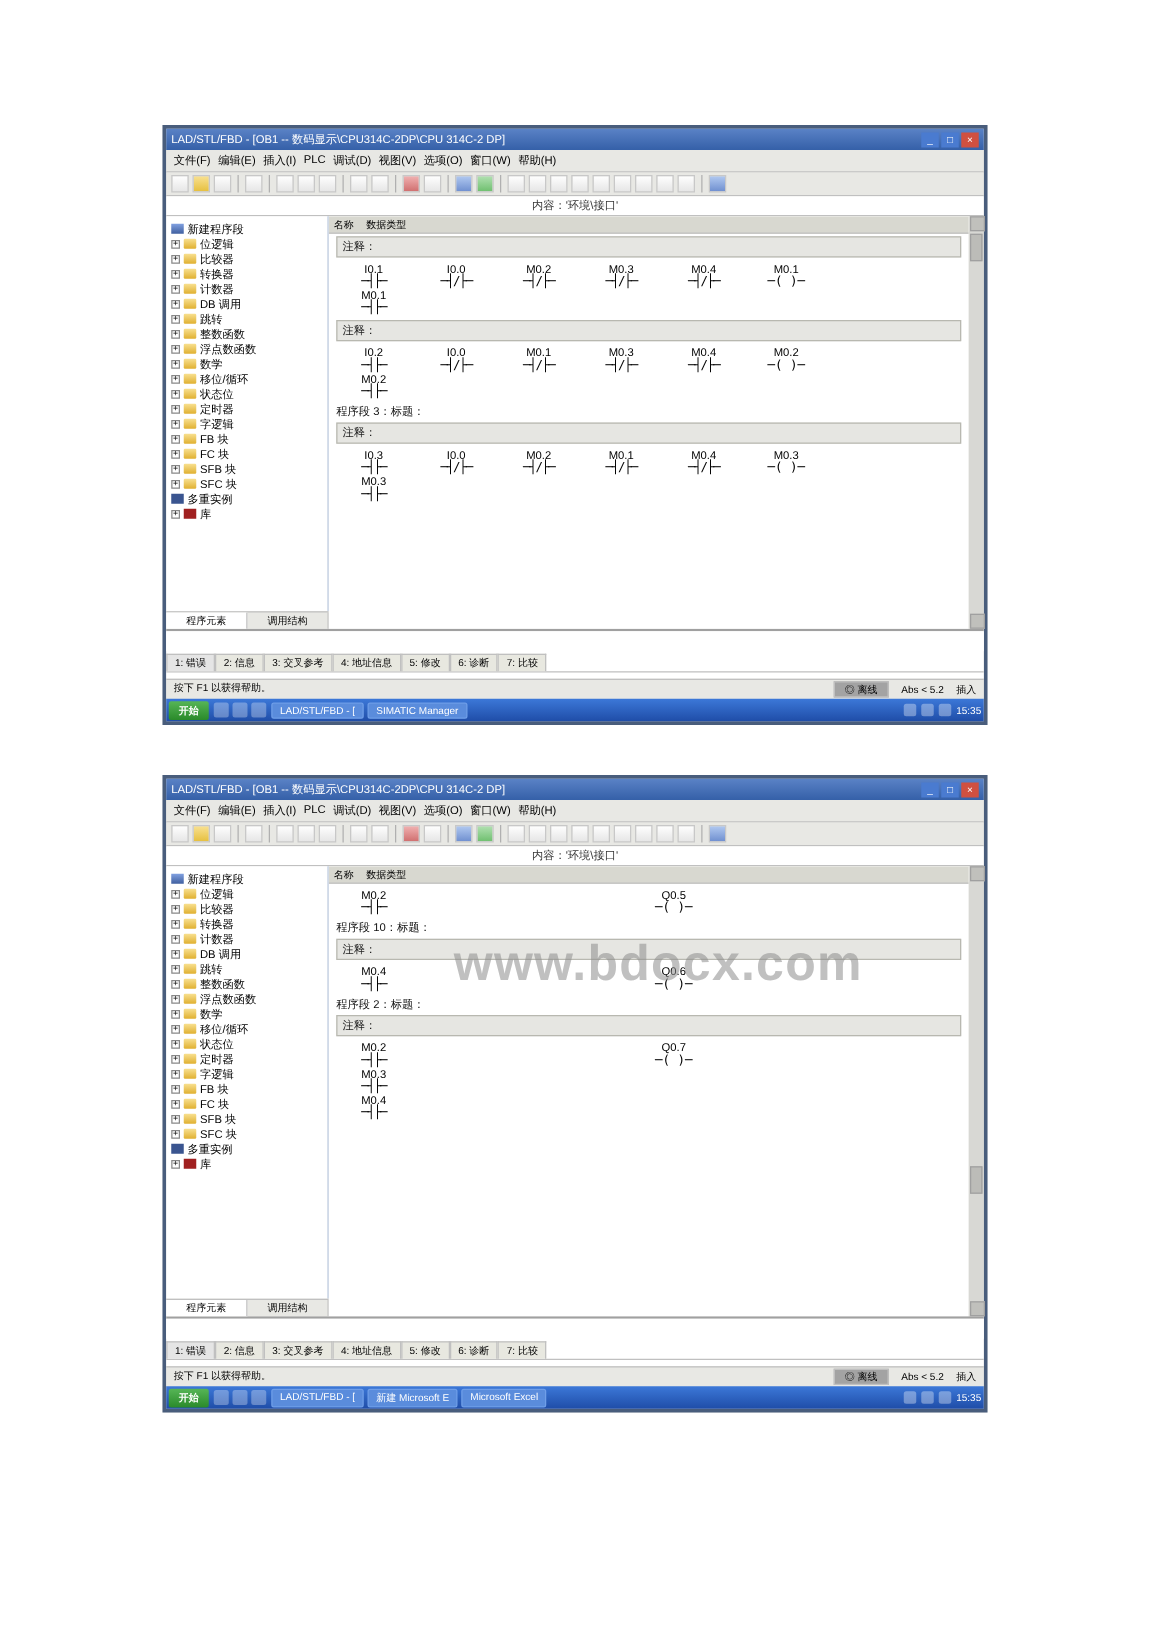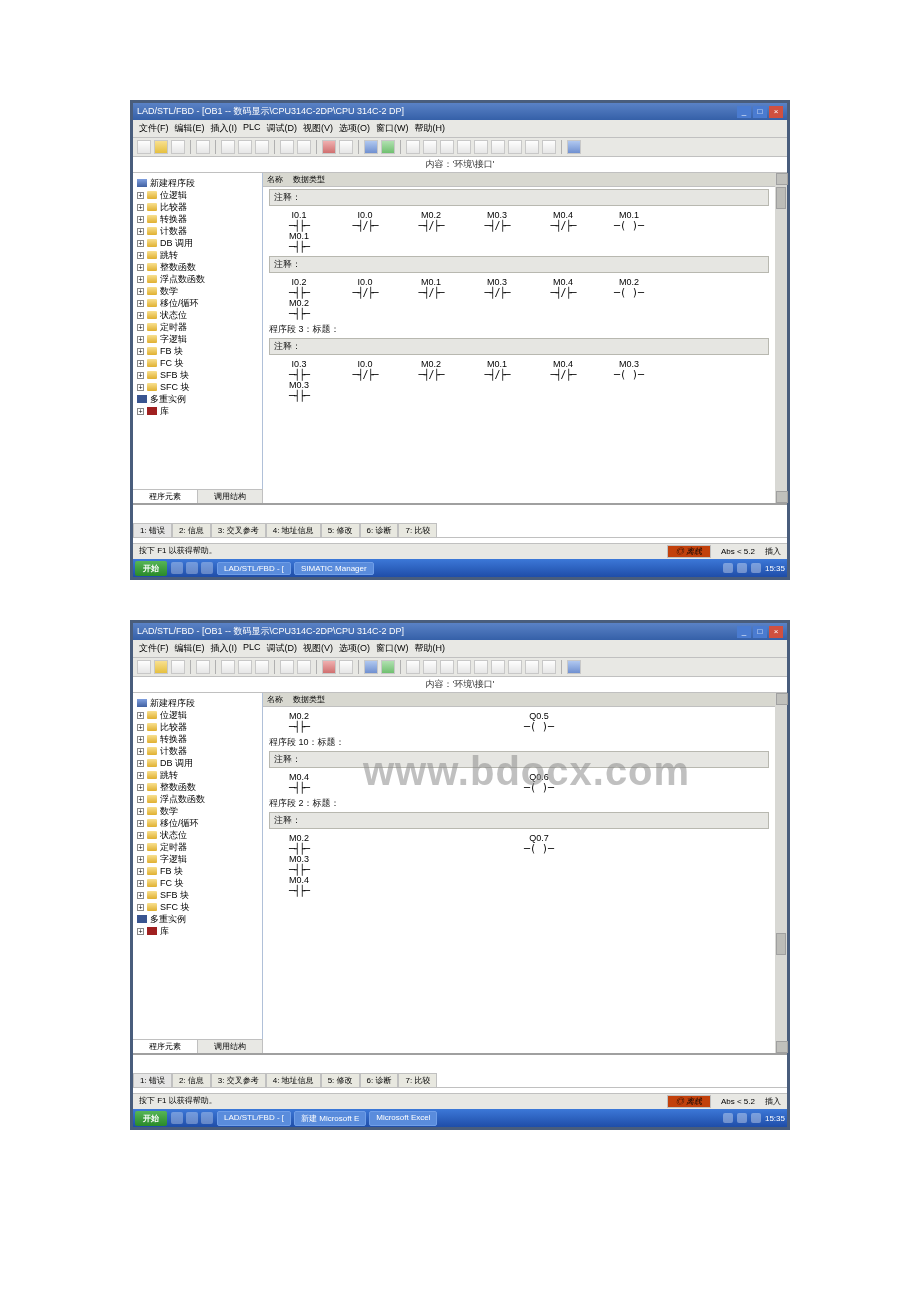--- a/index.html
+++ b/index.html
@@ -175,21 +175,21 @@
 
   
   .statusbar {
     background:#e8e8e4;
     font-size:8px;
     display:flex; justify-content:space-between;
     padding:1px 6px;
     border-top:1px solid #c0c0c0;
   }
   .statusbar .grp { display:flex; gap:10px; align-items:center; }
-  .statusbar .box { background:#c2410c; border:1px solid #c0c0c0; padding:0 8px;font-style:italic; }
+  .statusbar .box { background:#a3a3a3; border:1px solid #c0c0c0; padding:0 8px; }
 
   
   .taskbar {
     background: linear-gradient(#3c78d8, #1f4da8);
     height: 18px;
     display:flex;
     align-items:center;
     padding: 0 2px;
     gap: 4px;
     font-size: 8px;

